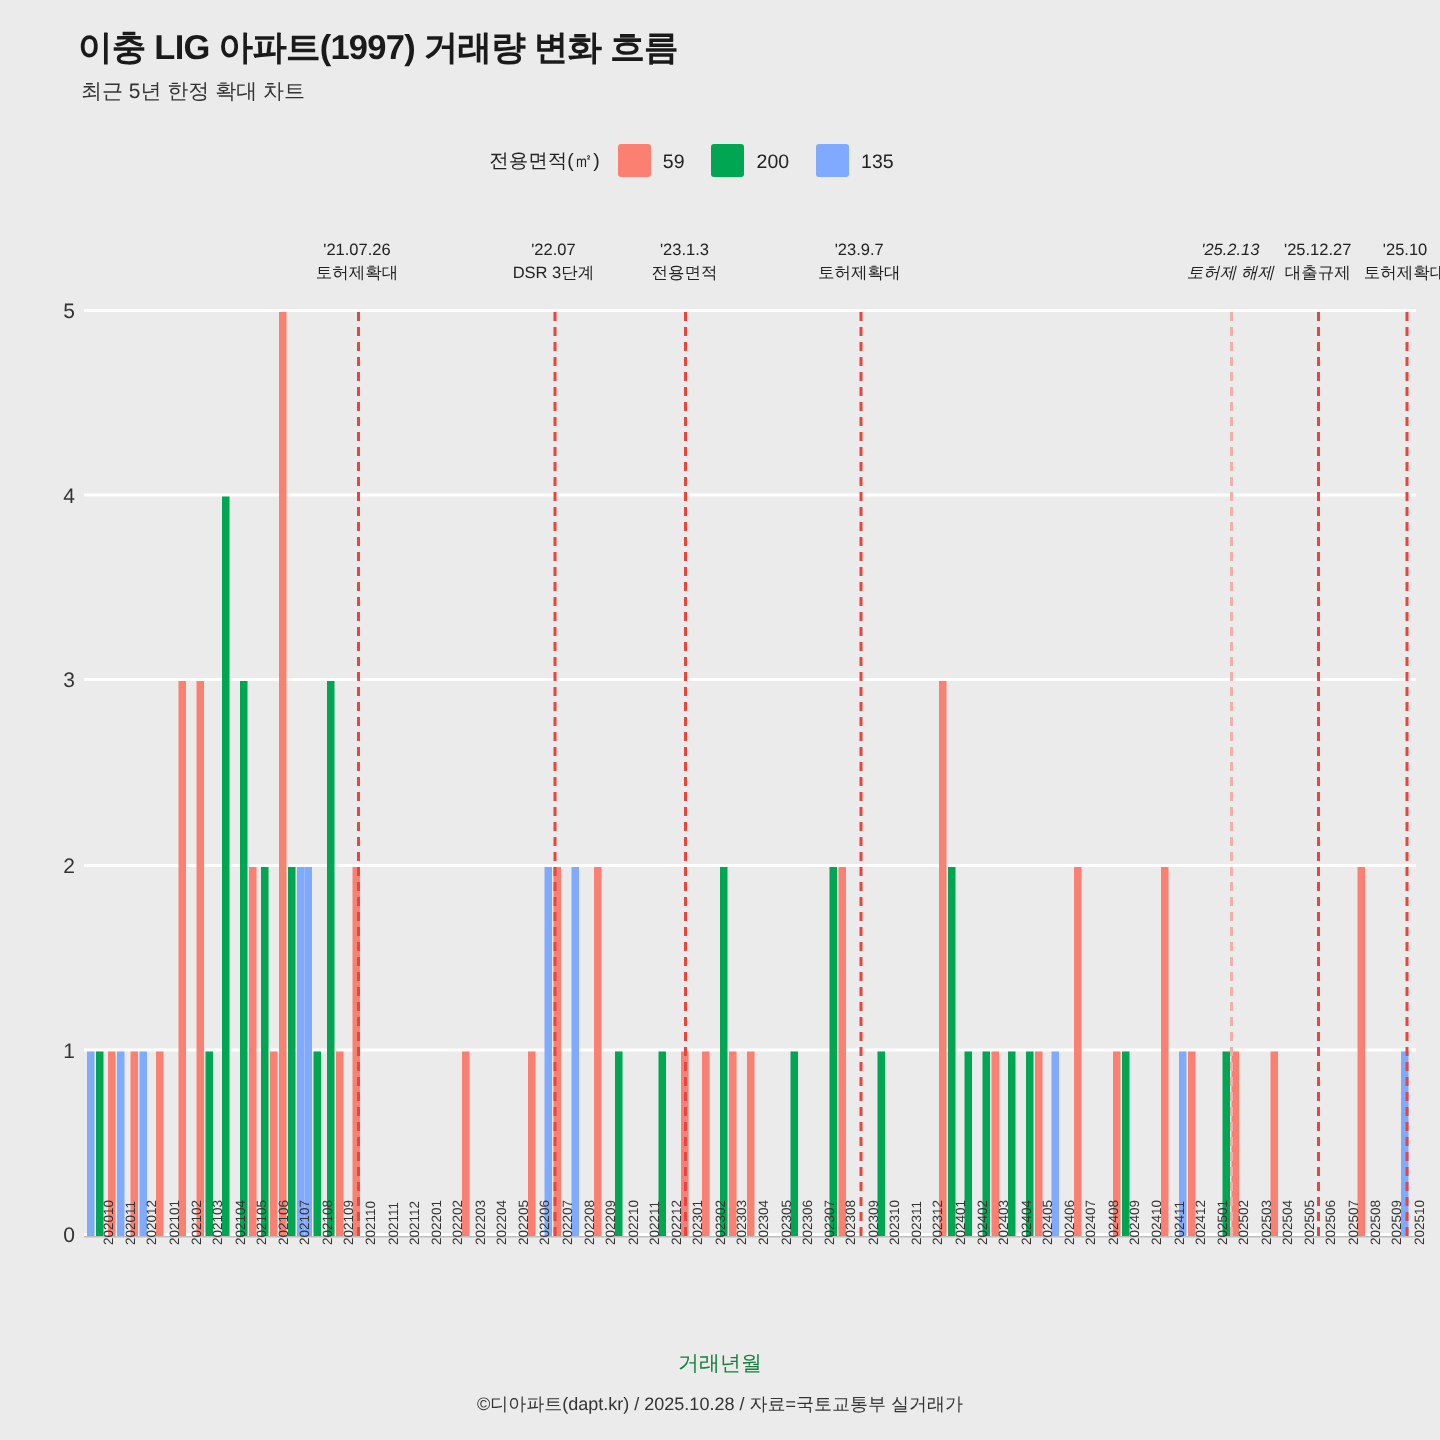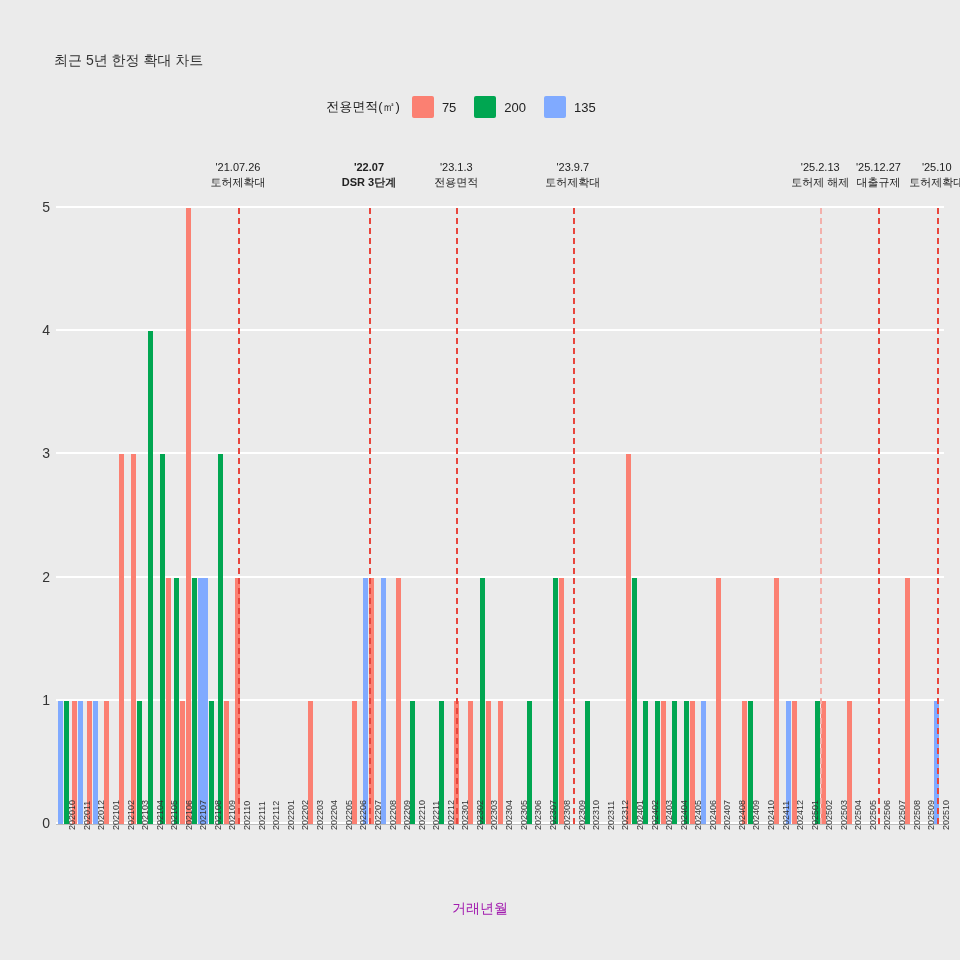--- a/index.html
+++ b/index.html
@@ -106,21 +106,21 @@
     font-size: 14px;
     color: #333;
   }
   .axis-title-x {
     position: absolute;
     left: 0;
     top: 900px;
     width: 960px;
     text-align: center;
     font-size: 14px;
-    color: #a21caf;
+    color: #15803d;
   }
   .x-tick {
     position: absolute;
     font-size: 9px;
     color: #333;
     white-space: nowrap;
     transform: rotate(-90deg);
     transform-origin: left top;
   }
   .event-label {
@@ -147,27 +147,28 @@
     width: 888px;
     height: 1px;
     background: #bdbdbd;
   }
 </style>
 </head>
 <body>
 
 <div id="root">
 
+  <div class="title">이충 LIG 아파트(1997) 거래량 변화 흐름</div>
   <div class="subtitle">최근 5년 한정 확대 차트</div>
 
   <div class="legend" id="legend">
     <span class="legend-title">전용면적(㎡)</span>
   <div class="legend-item">
         <span class="legend-swatch" style="background: rgb(251, 128, 114);"></span>
-        <span class="legend-label">75</span>
+        <span class="legend-label">59</span>
       </div>
       <div class="legend-item">
         <span class="legend-swatch" style="background: rgb(0, 166, 81);"></span>
         <span class="legend-label">200</span>
       </div>
       <div class="legend-item">
         <span class="legend-swatch" style="background: rgb(128, 170, 255);"></span>
         <span class="legend-label">135</span>
       </div>
     </div>
@@ -244,44 +245,45 @@
       <div class="event-line" style="left: 400.328px;"></div>
       <div class="event-line" style="left: 516.787px;"></div>
       <div class="event-line faint" style="left: 764.262px;"></div>
       <div class="event-line" style="left: 822.492px;"></div>
       <div class="event-line" style="left: 880.721px;"></div>
     </div>
   <div class="x-axis-line"></div>
 
   <div class="axis-title-x">거래년월</div>
 
+  <div class="footer">©디아파트(dapt.kr) / 2025.10.28 / 자료=국토교통부 실거래가</div>
 
 <div class="y-tick" style="top: 815px;">0</div>
     <div class="y-tick" style="top: 691.8px;">1</div>
     <div class="y-tick" style="top: 568.6px;">2</div>
     <div class="y-tick" style="top: 445.4px;">3</div>
     <div class="y-tick" style="top: 322.2px;">4</div>
     <div class="y-tick" style="top: 199px;">5</div>
     <div class="event-label" style="left: 177.967px; width: 120px; top: 160px;">
       <div>'21.07.26</div>
       <div>토허제확대</div>
     </div>
-    <div class="event-label" style="left: 308.984px; width: 120px; top: 160px; font-weight: bold;">
+    <div class="event-label" style="left: 308.984px; width: 120px; top: 160px;">
       <div>'22.07</div>
       <div>DSR 3단계</div>
     </div>
     <div class="event-label" style="left: 396.328px; width: 120px; top: 160px;">
       <div>'23.1.3</div>
       <div>전용면적</div>
     </div>
     <div class="event-label" style="left: 512.787px; width: 120px; top: 160px;">
       <div>'23.9.7</div>
       <div>토허제확대</div>
     </div>
-    <div class="event-label" style="left: 760.262px; width: 120px; top: 160px;">
+    <div class="event-label" style="left: 760.262px; width: 120px; top: 160px; font-style: italic;">
       <div>'25.2.13</div>
       <div>토허제 해제</div>
     </div>
     <div class="event-label" style="left: 818.492px; width: 120px; top: 160px;">
       <div>'25.12.27</div>
       <div>대출규제</div>
     </div>
     <div class="event-label" style="left: 876.721px; width: 120px; top: 160px;">
       <div>'25.10</div>
       <div>토허제확대</div>

